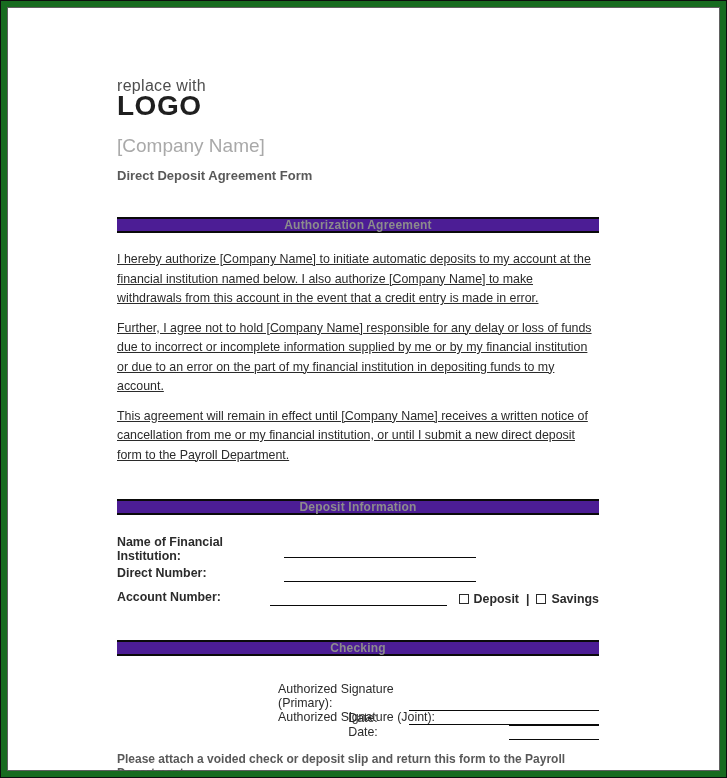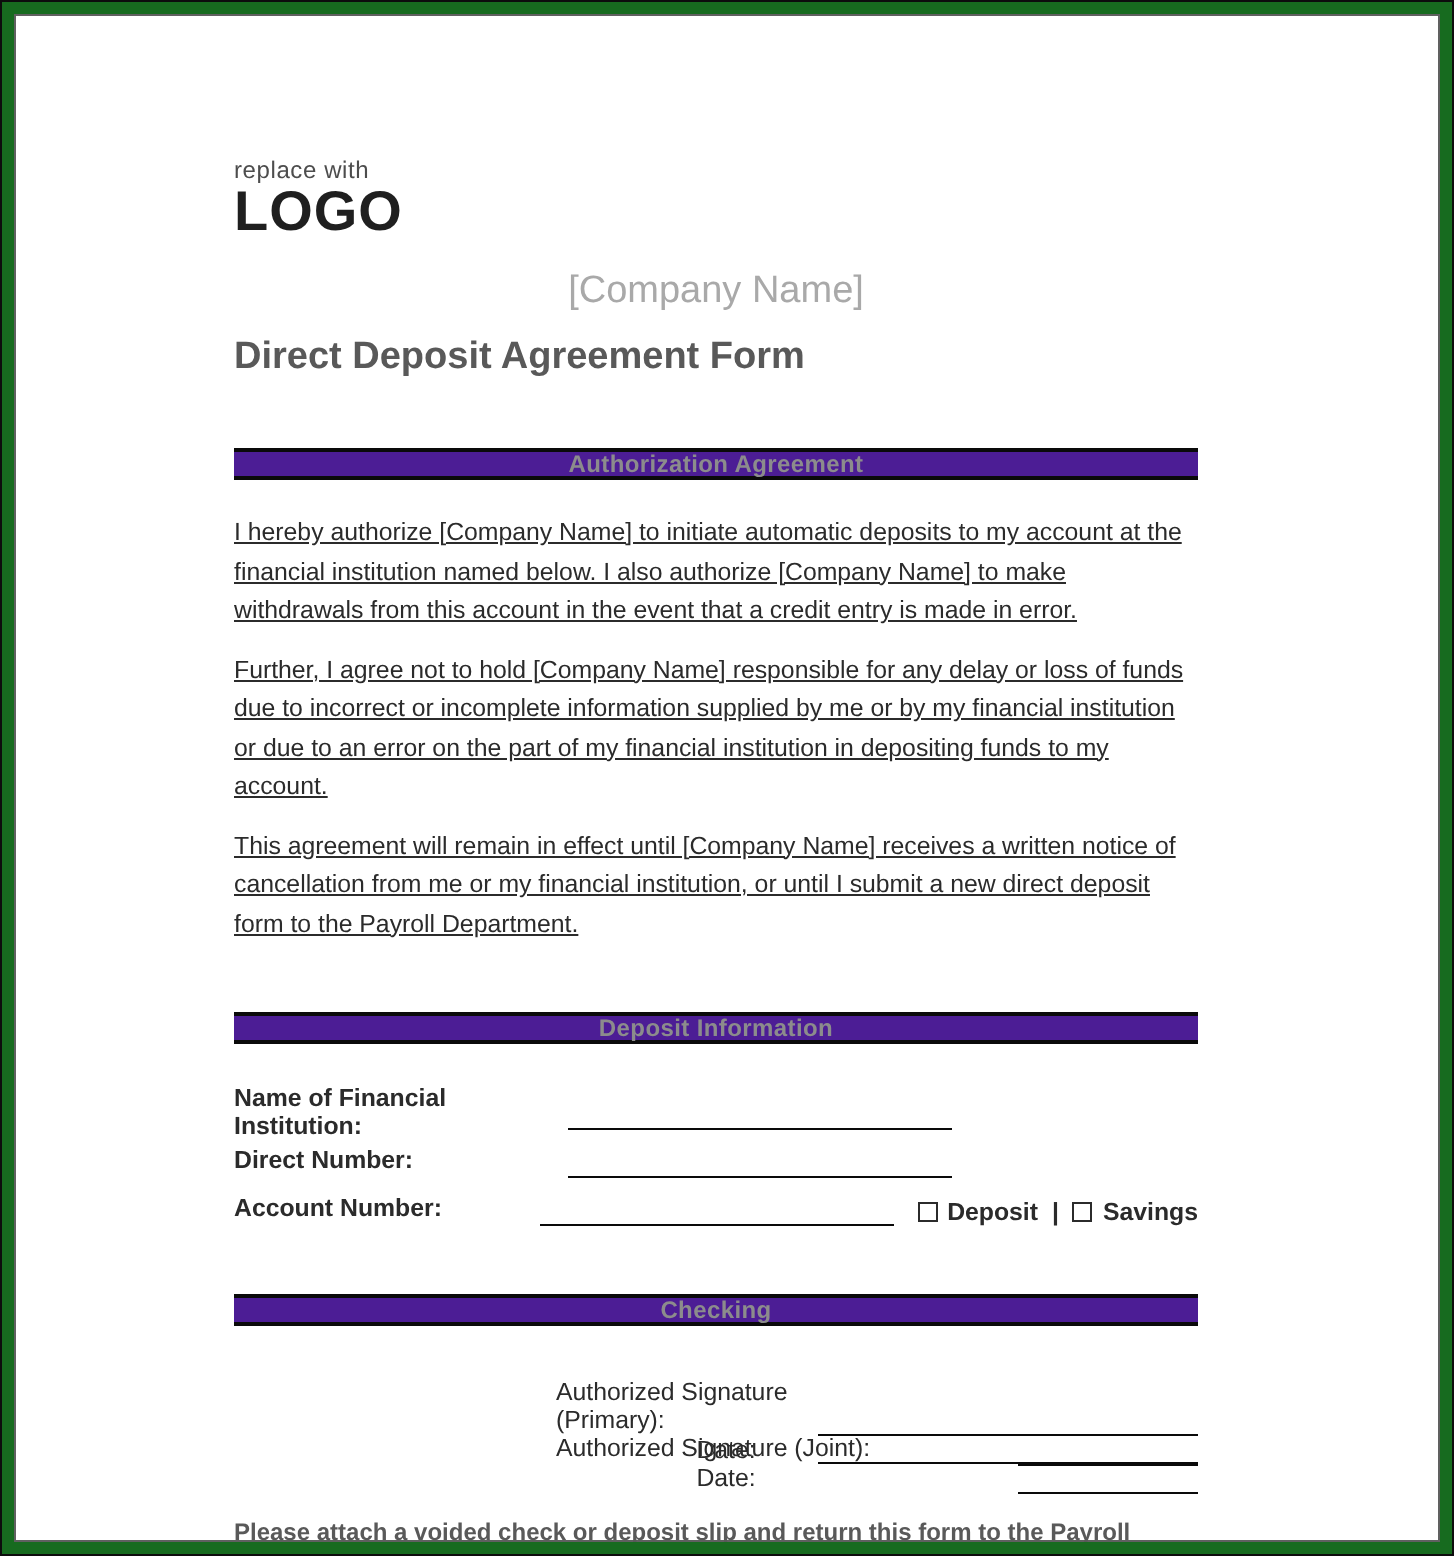--- a/index.html
+++ b/index.html
@@ -18,38 +18,38 @@
     border: 6px solid #176b1f;
     box-shadow: inset 0 0 0 1px rgba(10,10,10,.65);
     background: #fff;
     overflow: hidden;
   }
   .content { margin: 0 111px 0 110px; width: 482px; }
 
   
   .logo { margin-top: 72px; }
   .logo-small {
-    font-size: 12px; color: #4d4d4d; letter-spacing: .3px;
+    font-size: 16px; color: #4d4d4d; letter-spacing: .3px;
     display: block; line-height: 13px;
   }
   .logo-big {
     font-size: 28px; font-weight: 700; color: #1f1f1f;
     letter-spacing: .5px; display: block; line-height: 28px;
   }
 
   
   .company-name {
     margin-top: 15px;
-    text-align: center;
+    text-align: left;
     font-size: 19px; color: #a9a9a9;
     line-height: 22px;
   }
   .doc-title {
     margin-top: 11px;
-    font-size: 19px; font-weight: 700; color: #595959;
+    font-size: 13px; font-weight: 700; color: #595959;
   }
 
   
   .section-bar {
     margin-top: 34px;
     background: #4c1d95;
     border-top: 2px solid #0a0a0a;
     border-bottom: 2px solid #0a0a0a;
     height: 16px;
     display: flex; align-items: center; justify-content: center;

